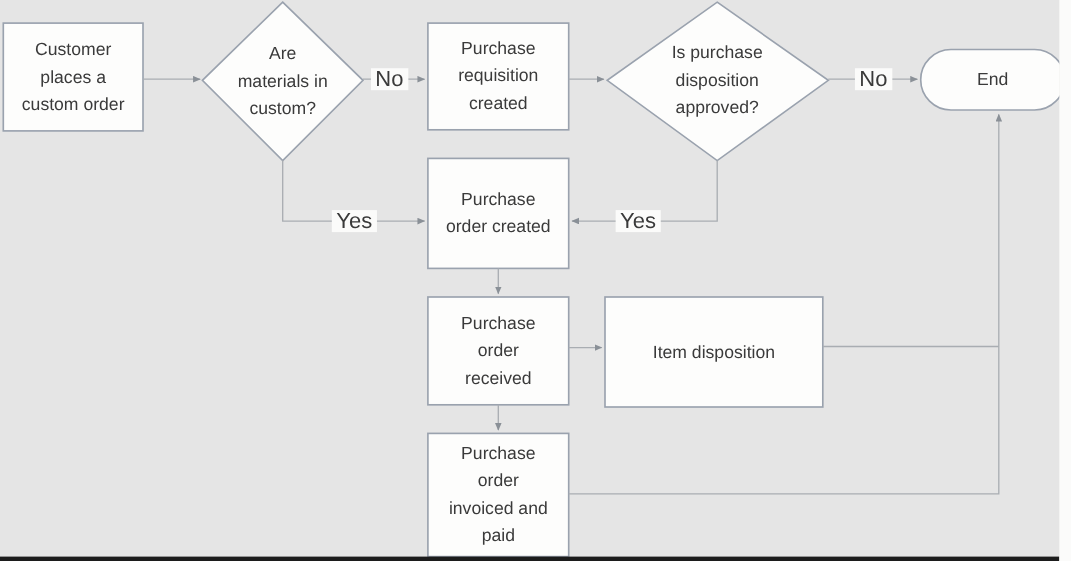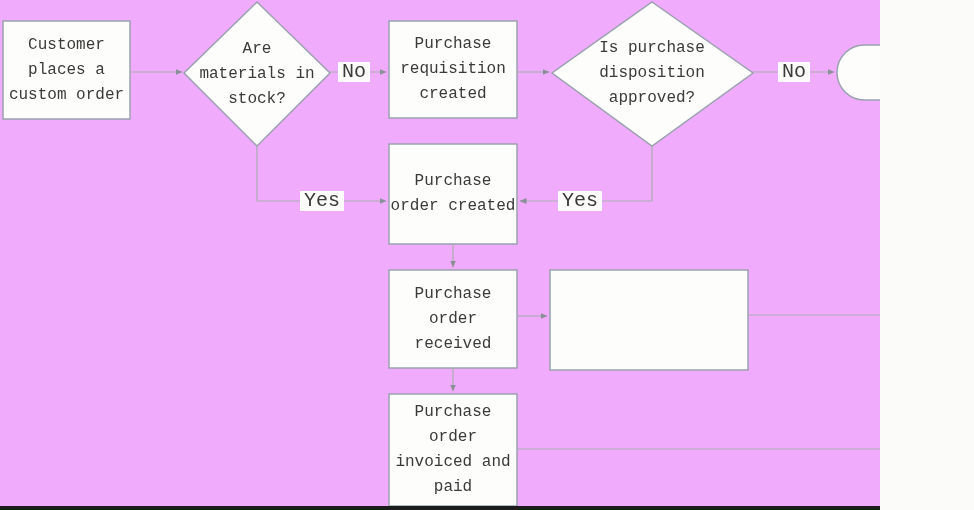--- a/index.html
+++ b/index.html
@@ -3,24 +3,23 @@
 <meta charset="utf-8">
 <style>
   html, body { margin: 0; padding: 0; }
   body {
     width: 974px; height: 510px;
     font-family: "Liberation Sans", sans-serif;
     background: #fbfbfa;
   }
   #stage {
     position: relative;
-    width: 880px; height: 510px;
-    background: #f0abfc;
+    width: 963px; height: 510px;
+    background: #e5e5e5;
     overflow: hidden;
-    font-family: Liberation Mono, monospace;
   }
   #wires { position: absolute; left: 0; top: 0; }
   .node-label {
     position: absolute;
     display: flex; align-items: center; justify-content: center;
     text-align: center;
     white-space: pre-line;
     font-size: 16px; line-height: 25px;
     color: #3a3a3a;
     pointer-events: none;
@@ -77,38 +76,40 @@
       <path d="M517,449 H908 V104" marker-end="url(#arr)"></path>
     </g>
   </svg>
 
   <div class="node-label" style="left:3px; top:21px; width:127px; height:98px;">Customer
 places a
 custom order</div>
 
   <div class="node-label" style="left:187px; top:24px; width:140px; height:100px;">Are
 materials in
-stock?</div>
+custom?</div>
 
   <div class="node-label" style="left:389px; top:21px; width:128px; height:97px;">Purchase
 requisition
 created</div>
 
   <div class="node-label" style="left:572px; top:23px; width:160px; height:100px;">Is purchase
 disposition
 approved?</div>
 
+  <div class="node-label" style="left:837px; top:45px; width:131px; height:55px;">End</div>
 
   <div class="node-label" style="left:389px; top:144px; width:128px; height:100px;">Purchase
 order created</div>
 
   <div class="node-label" style="left:389px; top:270px; width:128px; height:98px;">Purchase
 order
 received</div>
 
+  <div class="node-label" style="left:550px; top:270px; width:198px; height:100px;">Item disposition</div>
 
   <div class="node-label" style="left:389px; top:394px; width:128px; height:112px;">Purchase
 order
 invoiced and
 paid</div>
 
   <span class="edge-label" style="left:354px; top:72px;">No</span>
 
   <span class="edge-label" style="left:794px; top:72px;">No</span>
 

